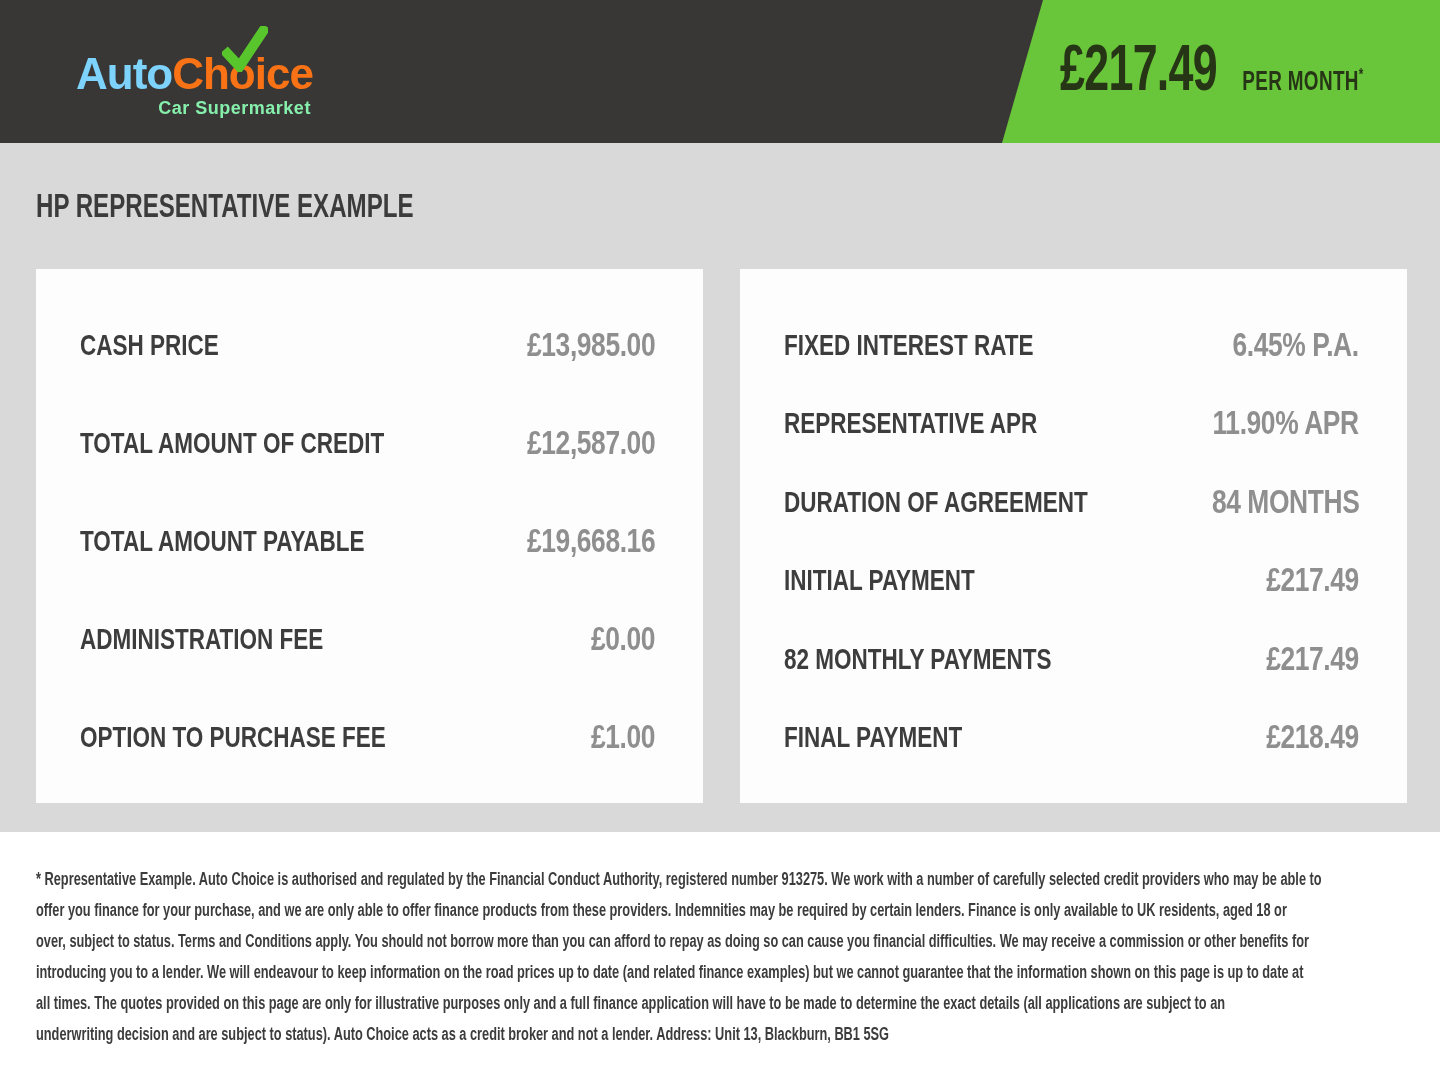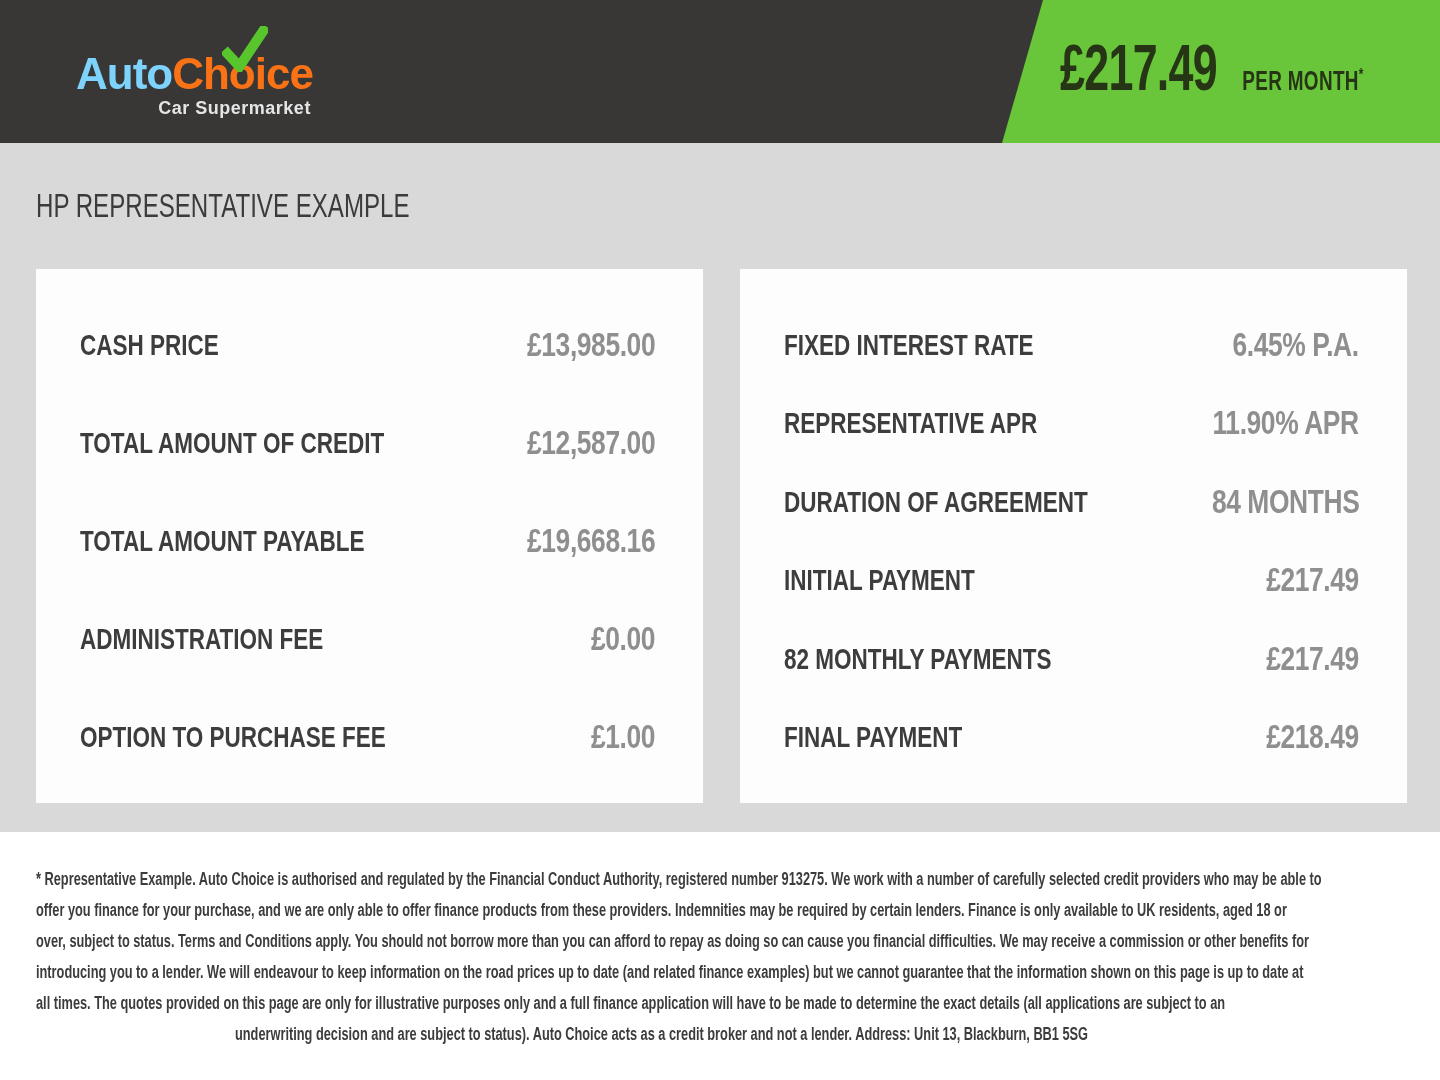--- a/index.html
+++ b/index.html
@@ -47,36 +47,36 @@
   .check-icon {
     position: absolute;
     left: 146px; top: -26px;
     width: 46px; height: 46px;
   }
   .logo-tagline {
     margin-top: 3px;
     text-align: right;
     font-size: 18px;
     font-weight: bold;
-    color: #e5e5e5;
+    color: #86efac;
     letter-spacing: 0.5px;
     padding-right: 2px;
   }
 
   
   .main {
     position: relative;
     height: 689px;
     background: #d9d9d9;
   }
   .page-title {
     position: absolute;
     left: 36px; top: 44px;
     font-size: 33px;
-    font-weight: normal;
+    font-weight: bold;
     color: #3b3b3b;
     white-space: nowrap;
   }
   .page-title .cx { display: inline-block; transform: scaleX(0.73); transform-origin: left center; }
 
   .cards {
     position: absolute;
     left: 36px; top: 126px;
     width: 1371px;
     display: flex;
@@ -109,21 +109,20 @@
     white-space: nowrap;
     letter-spacing: -0.5px;
   }
 
   
   .footer {
     position: relative;
     height: 248px;
     background: #ffffff;
     padding: 32px 36px 0 36px;
-    text-align: right;
   }
   .disclaimer-line { line-height: 31px; height: 31px; white-space: nowrap; }
   .disclaimer-line .cx {
     display: inline-block;
     transform: scaleX(0.73);
     transform-origin: left center;
     font-size: 17.5px;
     font-weight: bold;
     color: #3c3c3c;
     white-space: nowrap;

